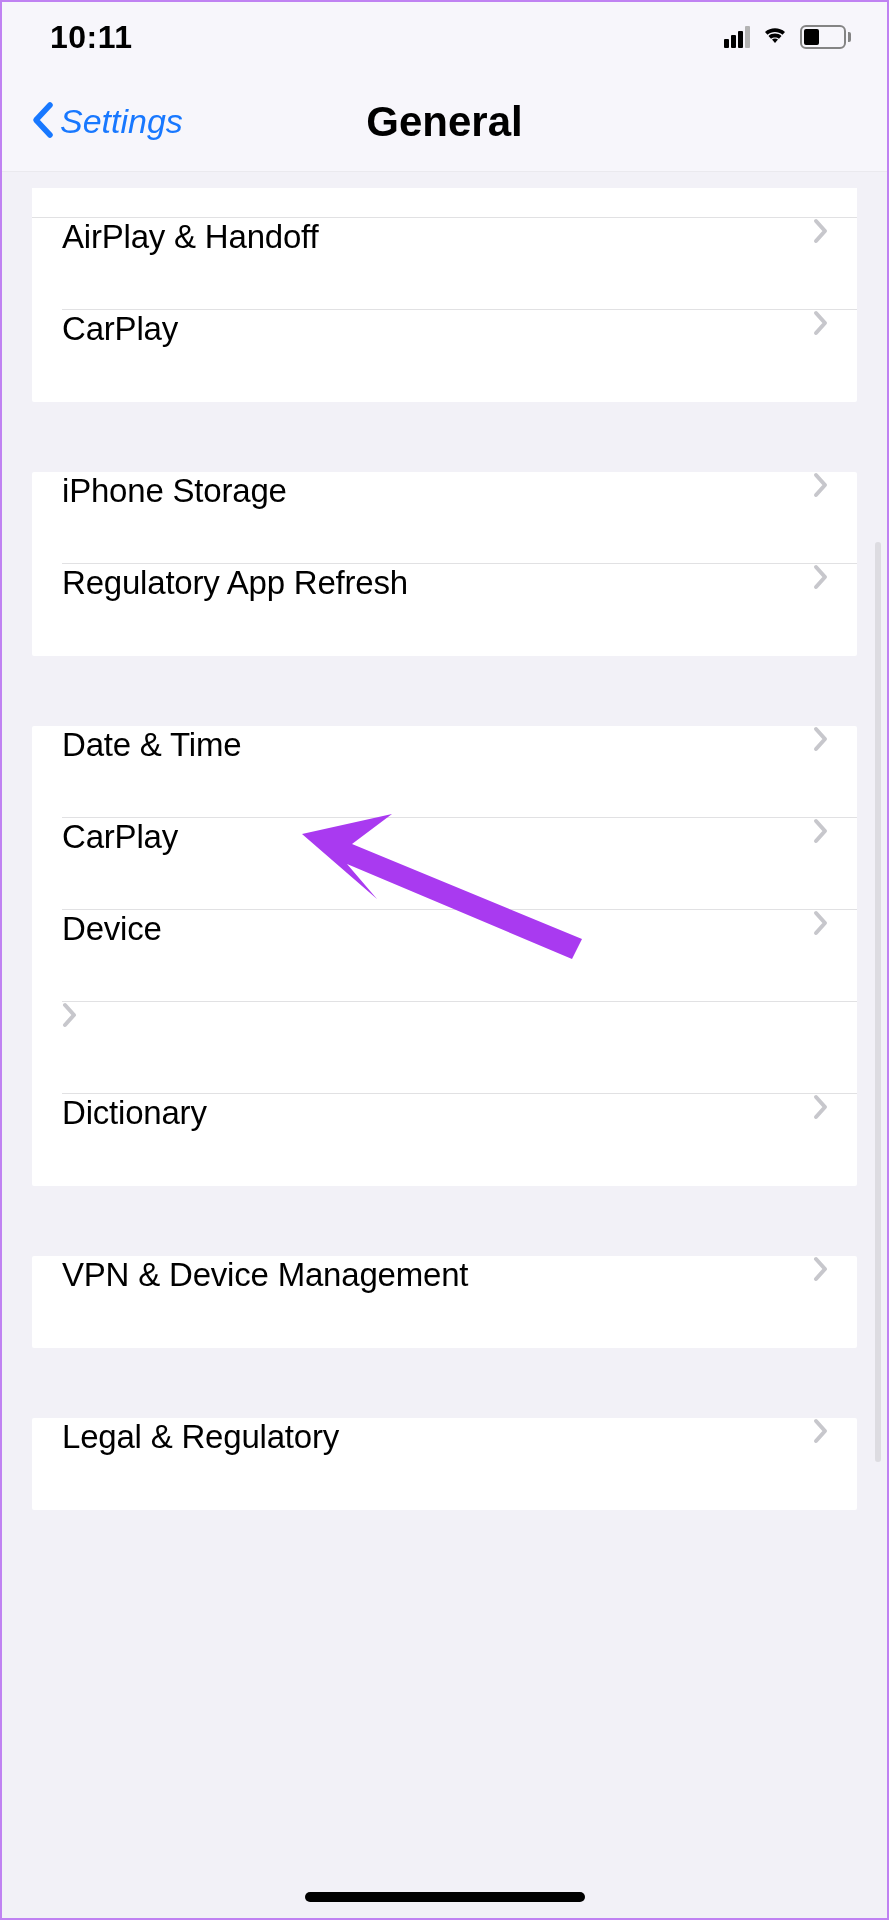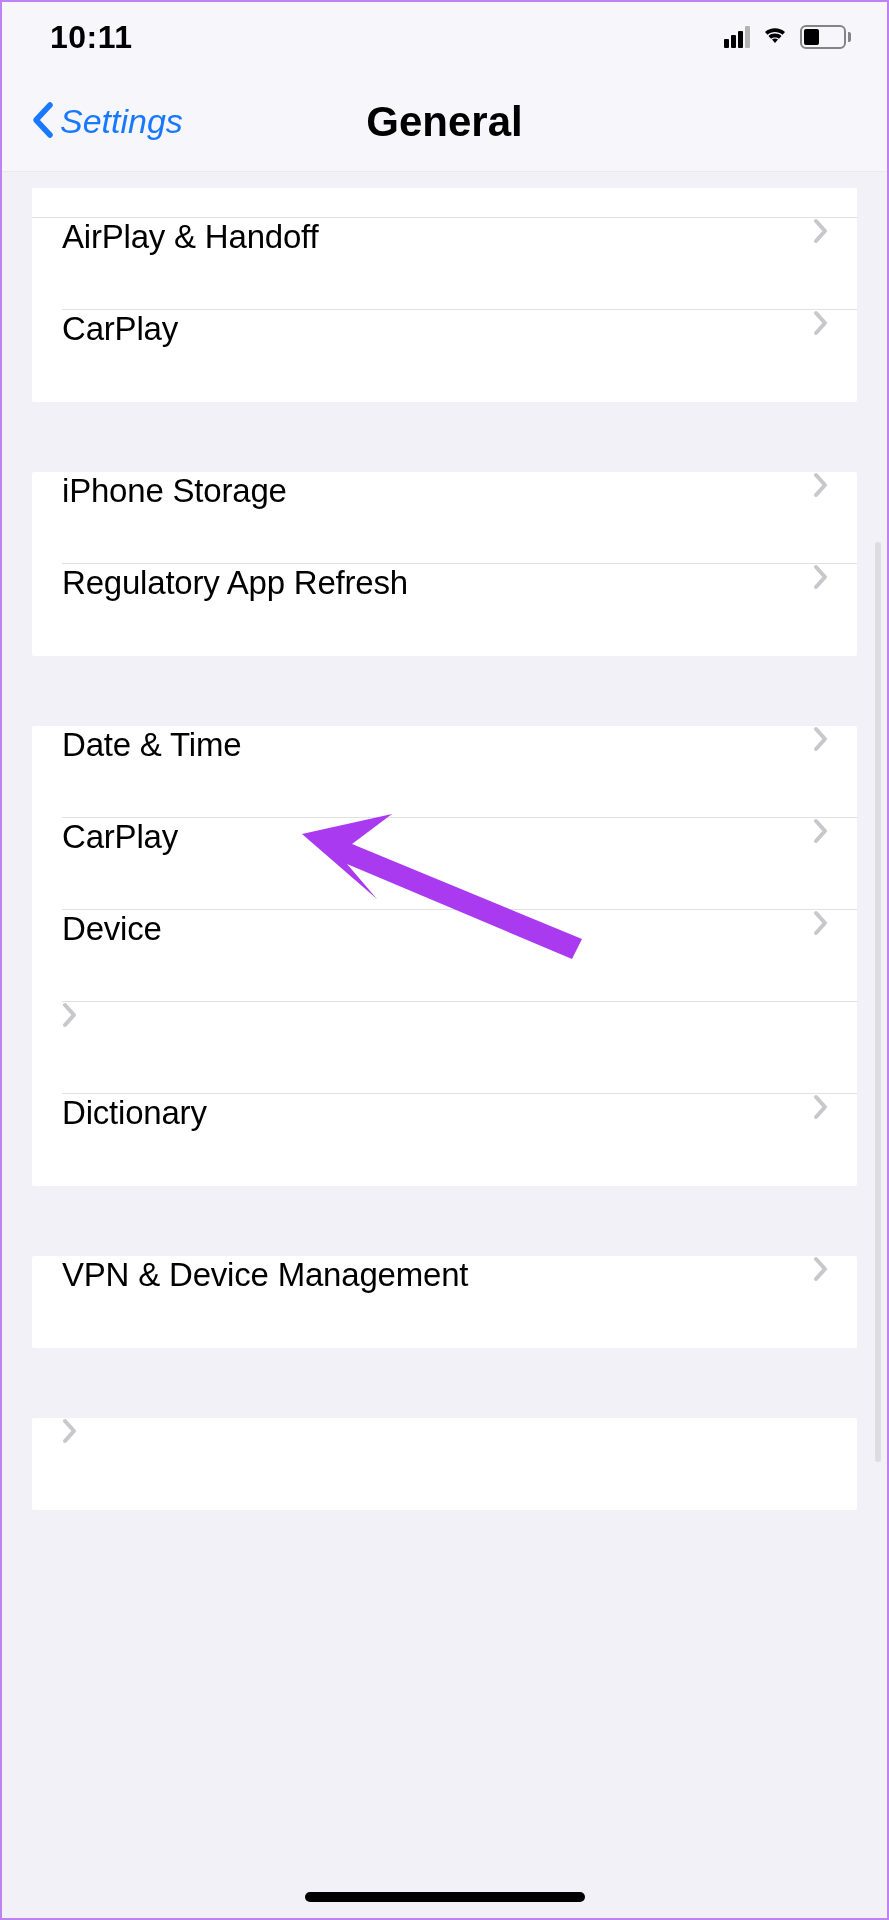--- a/index.html
+++ b/index.html
@@ -332,20 +332,21 @@
           <span class="row-chevron">
             <svg viewBox="0 0 16 26" fill="none">
                 <path d="M3 3 L12 13 L3 23" stroke="#c7c7cc" stroke-width="4" stroke-linecap="round" stroke-linejoin="round"></path>
               </svg>
           </span>
         </div>
       </div>
 
       <div class="section" style="margin-bottom:0">
         <div class="row">
+          <span class="row-label">Legal &amp; Regulatory</span>
           <span class="row-chevron">
             <svg viewBox="0 0 16 26" fill="none">
                 <path d="M3 3 L12 13 L3 23" stroke="#c7c7cc" stroke-width="4" stroke-linecap="round" stroke-linejoin="round"></path>
               </svg>
           </span>
         </div>
       </div>
 
       <div class="scroll-indicator"></div>
     </div>

